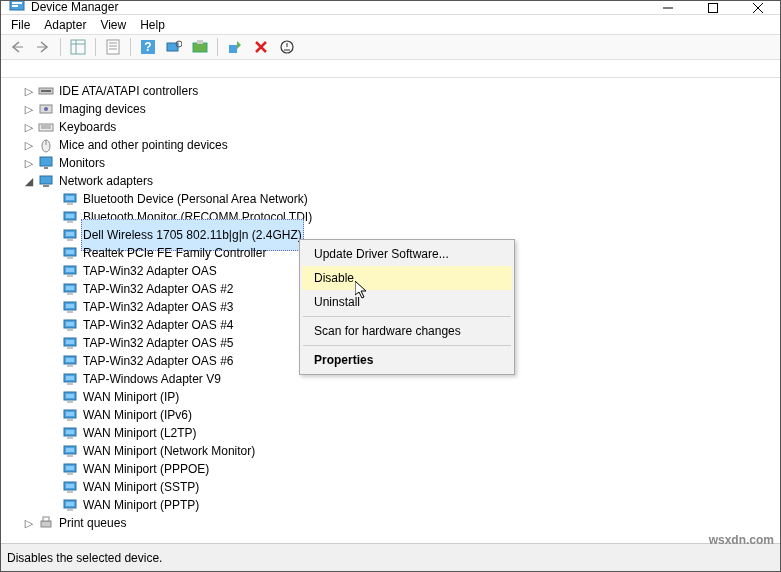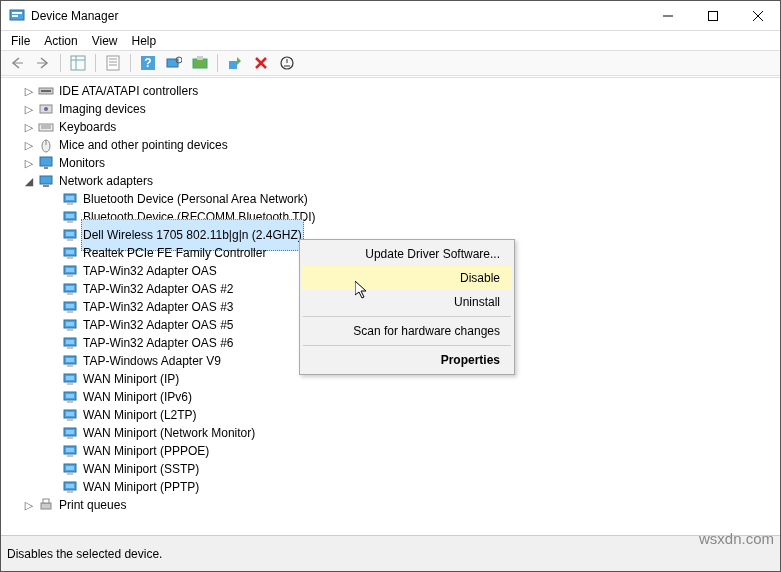--- a/index.html
+++ b/index.html
@@ -1,19 +1,19 @@
 <!DOCTYPE html>
 <html><head>
 <meta charset="utf-8">
 <style>
 * { box-sizing: border-box; margin: 0; padding: 0; font-family: "Segoe UI", Tahoma, sans-serif; font-size: 12px; }
 body { background: #fff; width: 781px; height: 572px; overflow: hidden; border: 1px solid #555; position: relative; }
 
 
-.titlebar { height: 30px; background: #fff; display: flex; align-items: center; padding-left: 8px; border-bottom: 1px solid #ddd; }
+.titlebar { height: 14px; background: #fff; display: flex; align-items: flex-end; padding-left: 8px; border-bottom: 1px solid #ddd; }
 .titlebar .icon { width: 16px; height: 16px; margin-right: 6px; }
 .titlebar .title { flex: 1; }
 .win-controls { display: flex; height: 100%; }
 .win-btn { width: 45px; display: flex; align-items: center; justify-content: center; }
 .win-btn svg { width: 10px; height: 10px; }
 
 
 .menubar { height: 19px; display: flex; align-items: center; padding-left: 6px; gap: 6px; }
 .menuitem { padding: 1px 4px; }
 
@@ -28,33 +28,33 @@
 .row { display: flex; align-items: center; height: 18px; white-space: nowrap; }
 .row .exp { width: 12px; text-align: center; color: #555; font-size: 11px; cursor: default; }
 .row .ico { width: 16px; height: 16px; margin: 0 3px; display: inline-flex; align-items: center; justify-content: center; }
 .row .lbl { padding: 0 2px; }
 .row.selected .lbl { background: #cce8ff; border: 1px dotted #66a; padding: 8px 1px; }
 .indent-1 { padding-left: 16px; }
 .indent-2 { padding-left: 40px; }
 
 
 .context-menu { position: absolute; left: 298px; top: 238px; width: 216px; background: #f2f2f2; border: 1px solid #aaa; box-shadow: 2px 2px 4px rgba(0,0,0,0.2); padding: 2px; }
-.cm-item { padding: 5px 12px; text-align: right; }
+.cm-item { padding: 5px 12px; }
 .cm-item.hover { background: #fef9c3; }
 .cm-sep { height: 1px; background: #ccc; margin: 2px 1px; }
 .cm-item.bold { font-weight: bold; }
 
 
 .cursor { position: absolute; left: 354px; top: 280px; pointer-events: none; }
 
 
-.statusbar { position: absolute; bottom: 0; left: 0; right: 0; height: 36px; border-top: 1px solid #ccc; background: #f0f0f0; padding: 2px 6px; display: flex; align-items: center; }
-
-
-.watermark { position: absolute; right: 6px; bottom: 24px; font-size: 15px; color: #888; }
+.statusbar { position: absolute; bottom: 0; left: 0; right: 0; height: 28px; border-top: 1px solid #ccc; background: #f0f0f0; padding: 2px 6px; display: flex; align-items: center; }
+
+
+.watermark { position: absolute; right: 6px; bottom: 24px; font-size: 12px; color: #888; font-weight: bold; }
 
 
 .tree::-webkit-scrollbar { width: 17px; }
 .tree::-webkit-scrollbar-track { background: #f0f0f0; }
 .tree::-webkit-scrollbar-thumb { background: #c0c0c0; border: 1px solid #a0a0a0; }
 </style>
 </head>
 <body>
 
 <div class="titlebar">
@@ -81,21 +81,21 @@
         <svg viewBox="0 0 10 10">
           <line x1="0" y1="0" x2="10" y2="10" stroke="#000"></line>
           <line x1="10" y1="0" x2="0" y2="10" stroke="#000"></line>
         </svg>
       </div>
   </div>
 </div>
 
 <div class="menubar">
   <span class="menuitem">File</span>
-  <span class="menuitem">Action</span>
+  <span class="menuitem">Adapter</span>
   <span class="menuitem">View</span>
   <span class="menuitem">Help</span>
 </div>
 
 <div class="toolbar">
   <div class="tb-btn">
       <svg width="14" height="14" viewBox="0 0 14 14">
         <path d="M9 2 L3 7 L9 12" fill="none" stroke="#888" stroke-width="1.5"></path>
         <path d="M3 7 L13 7" stroke="#888"></path>
       </svg>
@@ -239,21 +239,21 @@
       </div>
       <div class="row indent-2">
         <span class="exp"></span>
         <span class="ico">
           <svg width="16" height="16">
             <rect x="2" y="3" width="12" height="8" fill="#4aa3df" stroke="#2c6ea0"></rect>
             <rect x="4" y="5" width="8" height="4" fill="#8cf"></rect>
             <line x1="5" y1="13" x2="11" y2="13" stroke="#888"></line>
           </svg>
         </span>
-        <span class="lbl">Bluetooth Device (RFCOMM Bluetooth TDI)</span>
+        <span class="lbl">Bluetooth Monitor (RFCOMM Protocol TDI)</span>
       </div>
       <div class="row indent-2 selected">
         <span class="exp"></span>
         <span class="ico">
           <svg width="16" height="16">
             <rect x="2" y="3" width="12" height="8" fill="#4aa3df" stroke="#2c6ea0"></rect>
             <rect x="4" y="5" width="8" height="4" fill="#8cf"></rect>
             <line x1="5" y1="13" x2="11" y2="13" stroke="#888"></line>
           </svg>
         </span>
@@ -295,20 +295,31 @@
       <div class="row indent-2">
         <span class="exp"></span>
         <span class="ico">
           <svg width="16" height="16">
             <rect x="2" y="3" width="12" height="8" fill="#4aa3df" stroke="#2c6ea0"></rect>
             <rect x="4" y="5" width="8" height="4" fill="#8cf"></rect>
             <line x1="5" y1="13" x2="11" y2="13" stroke="#888"></line>
           </svg>
         </span>
         <span class="lbl">TAP-Win32 Adapter OAS #3</span>
+      </div>
+      <div class="row indent-2">
+        <span class="exp"></span>
+        <span class="ico">
+          <svg width="16" height="16">
+            <rect x="2" y="3" width="12" height="8" fill="#4aa3df" stroke="#2c6ea0"></rect>
+            <rect x="4" y="5" width="8" height="4" fill="#8cf"></rect>
+            <line x1="5" y1="13" x2="11" y2="13" stroke="#888"></line>
+          </svg>
+        </span>
+        <span class="lbl">TAP-Win32 Adapter OAS #4</span>
       </div>
       <div class="row indent-2">
         <span class="exp"></span>
         <span class="ico">
           <svg width="16" height="16">
             <rect x="2" y="3" width="12" height="8" fill="#4aa3df" stroke="#2c6ea0"></rect>
             <rect x="4" y="5" width="8" height="4" fill="#8cf"></rect>
             <line x1="5" y1="13" x2="11" y2="13" stroke="#888"></line>
           </svg>
         </span>

